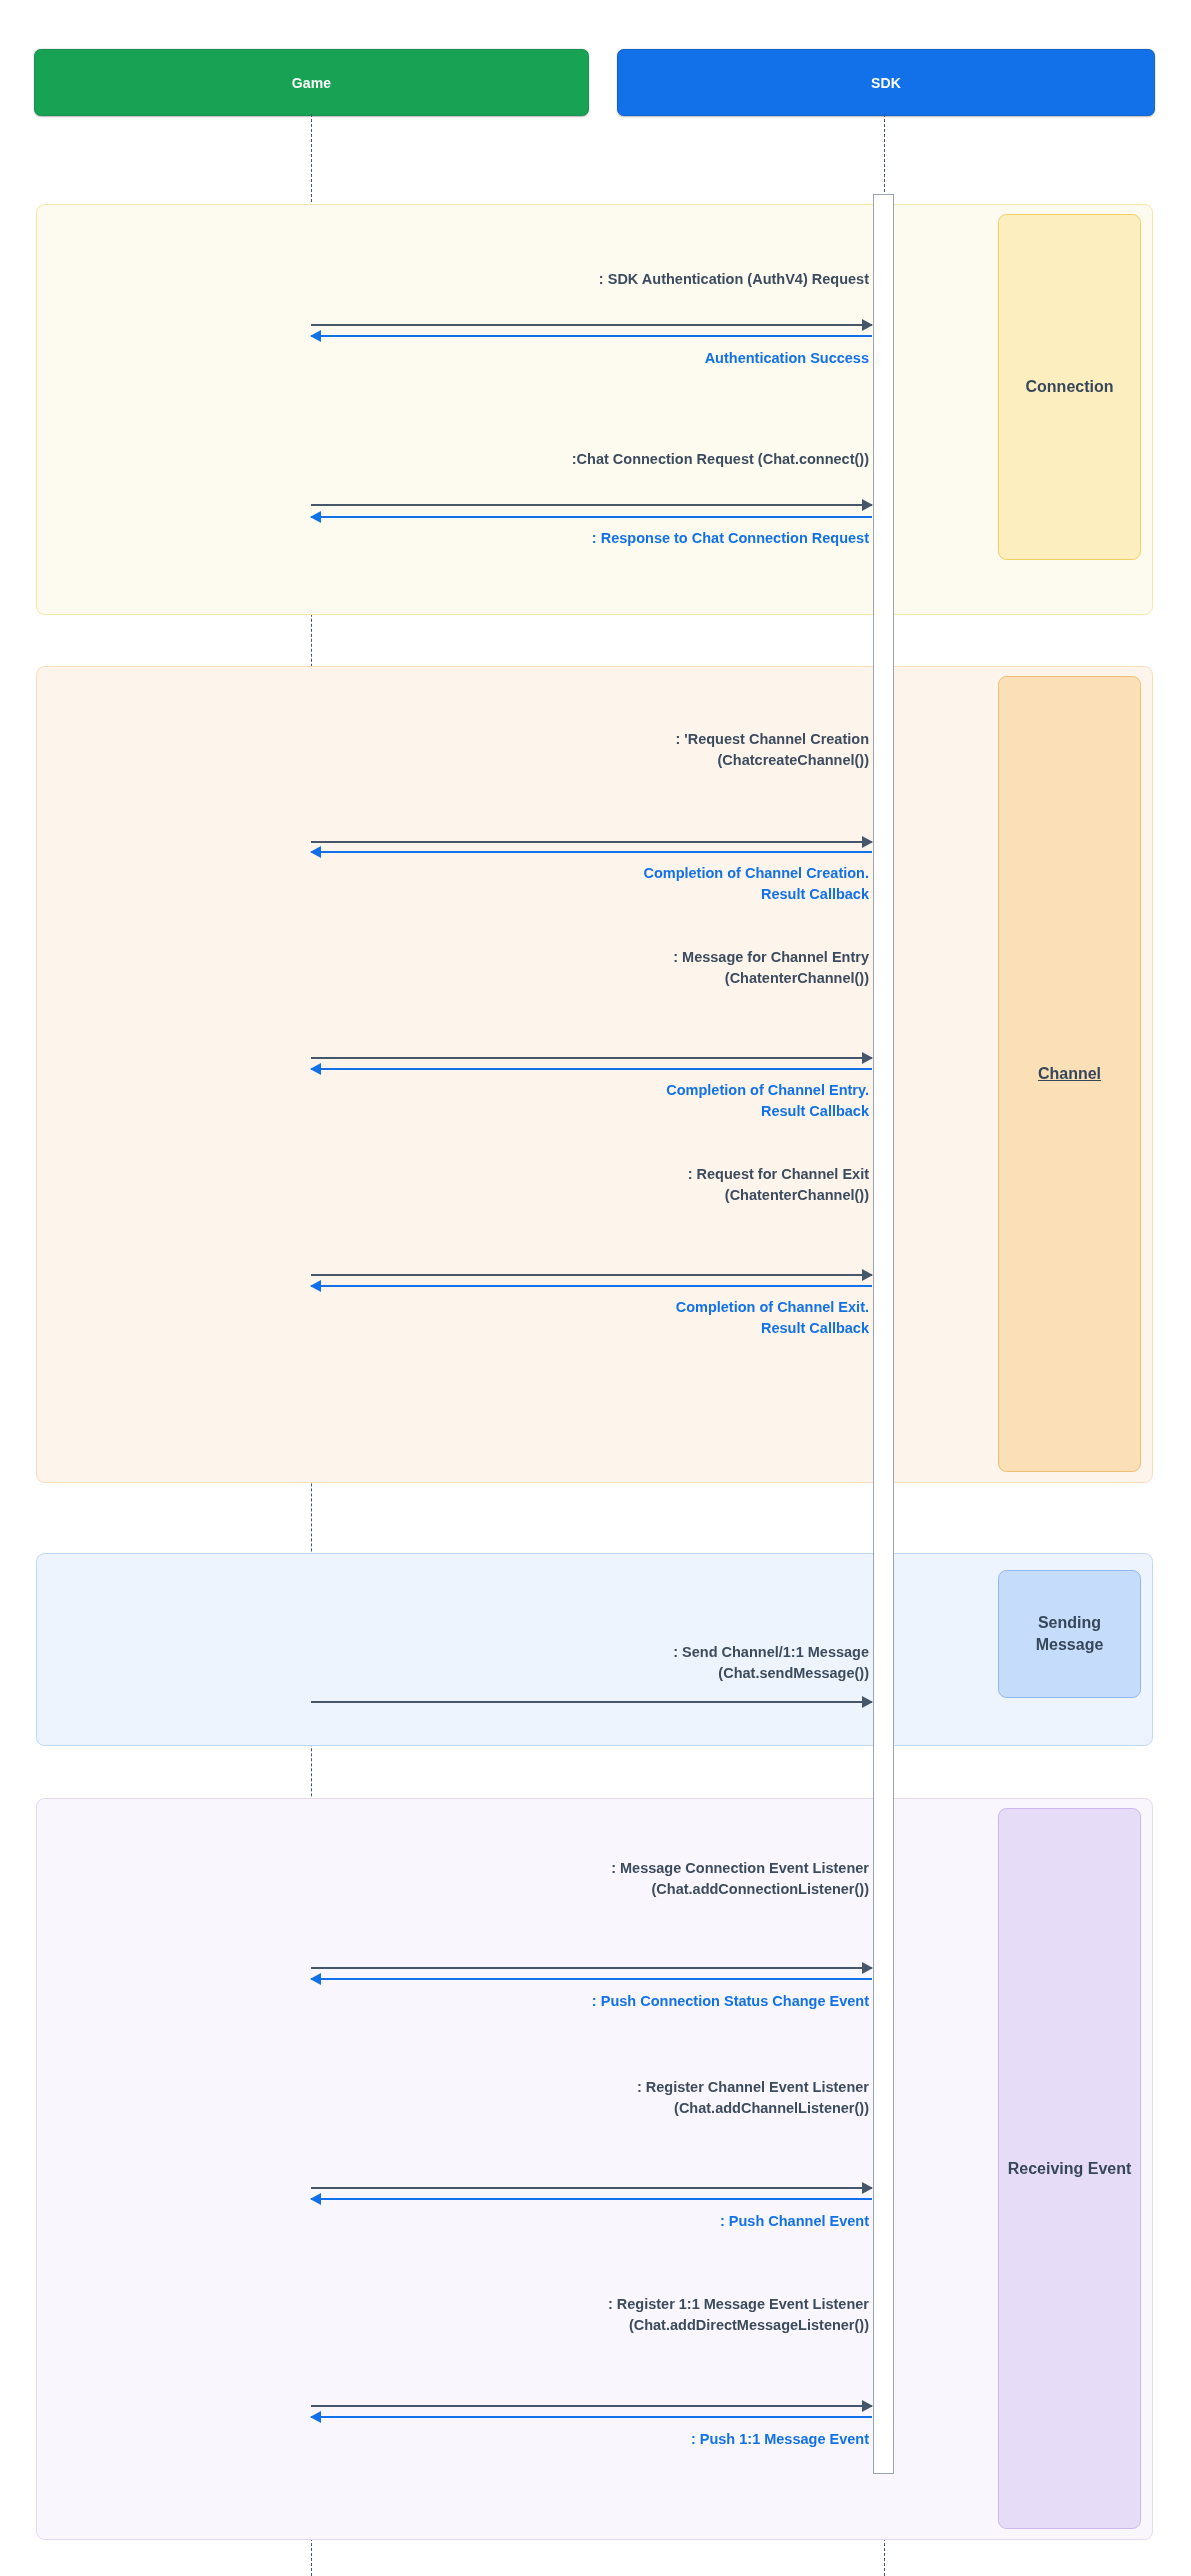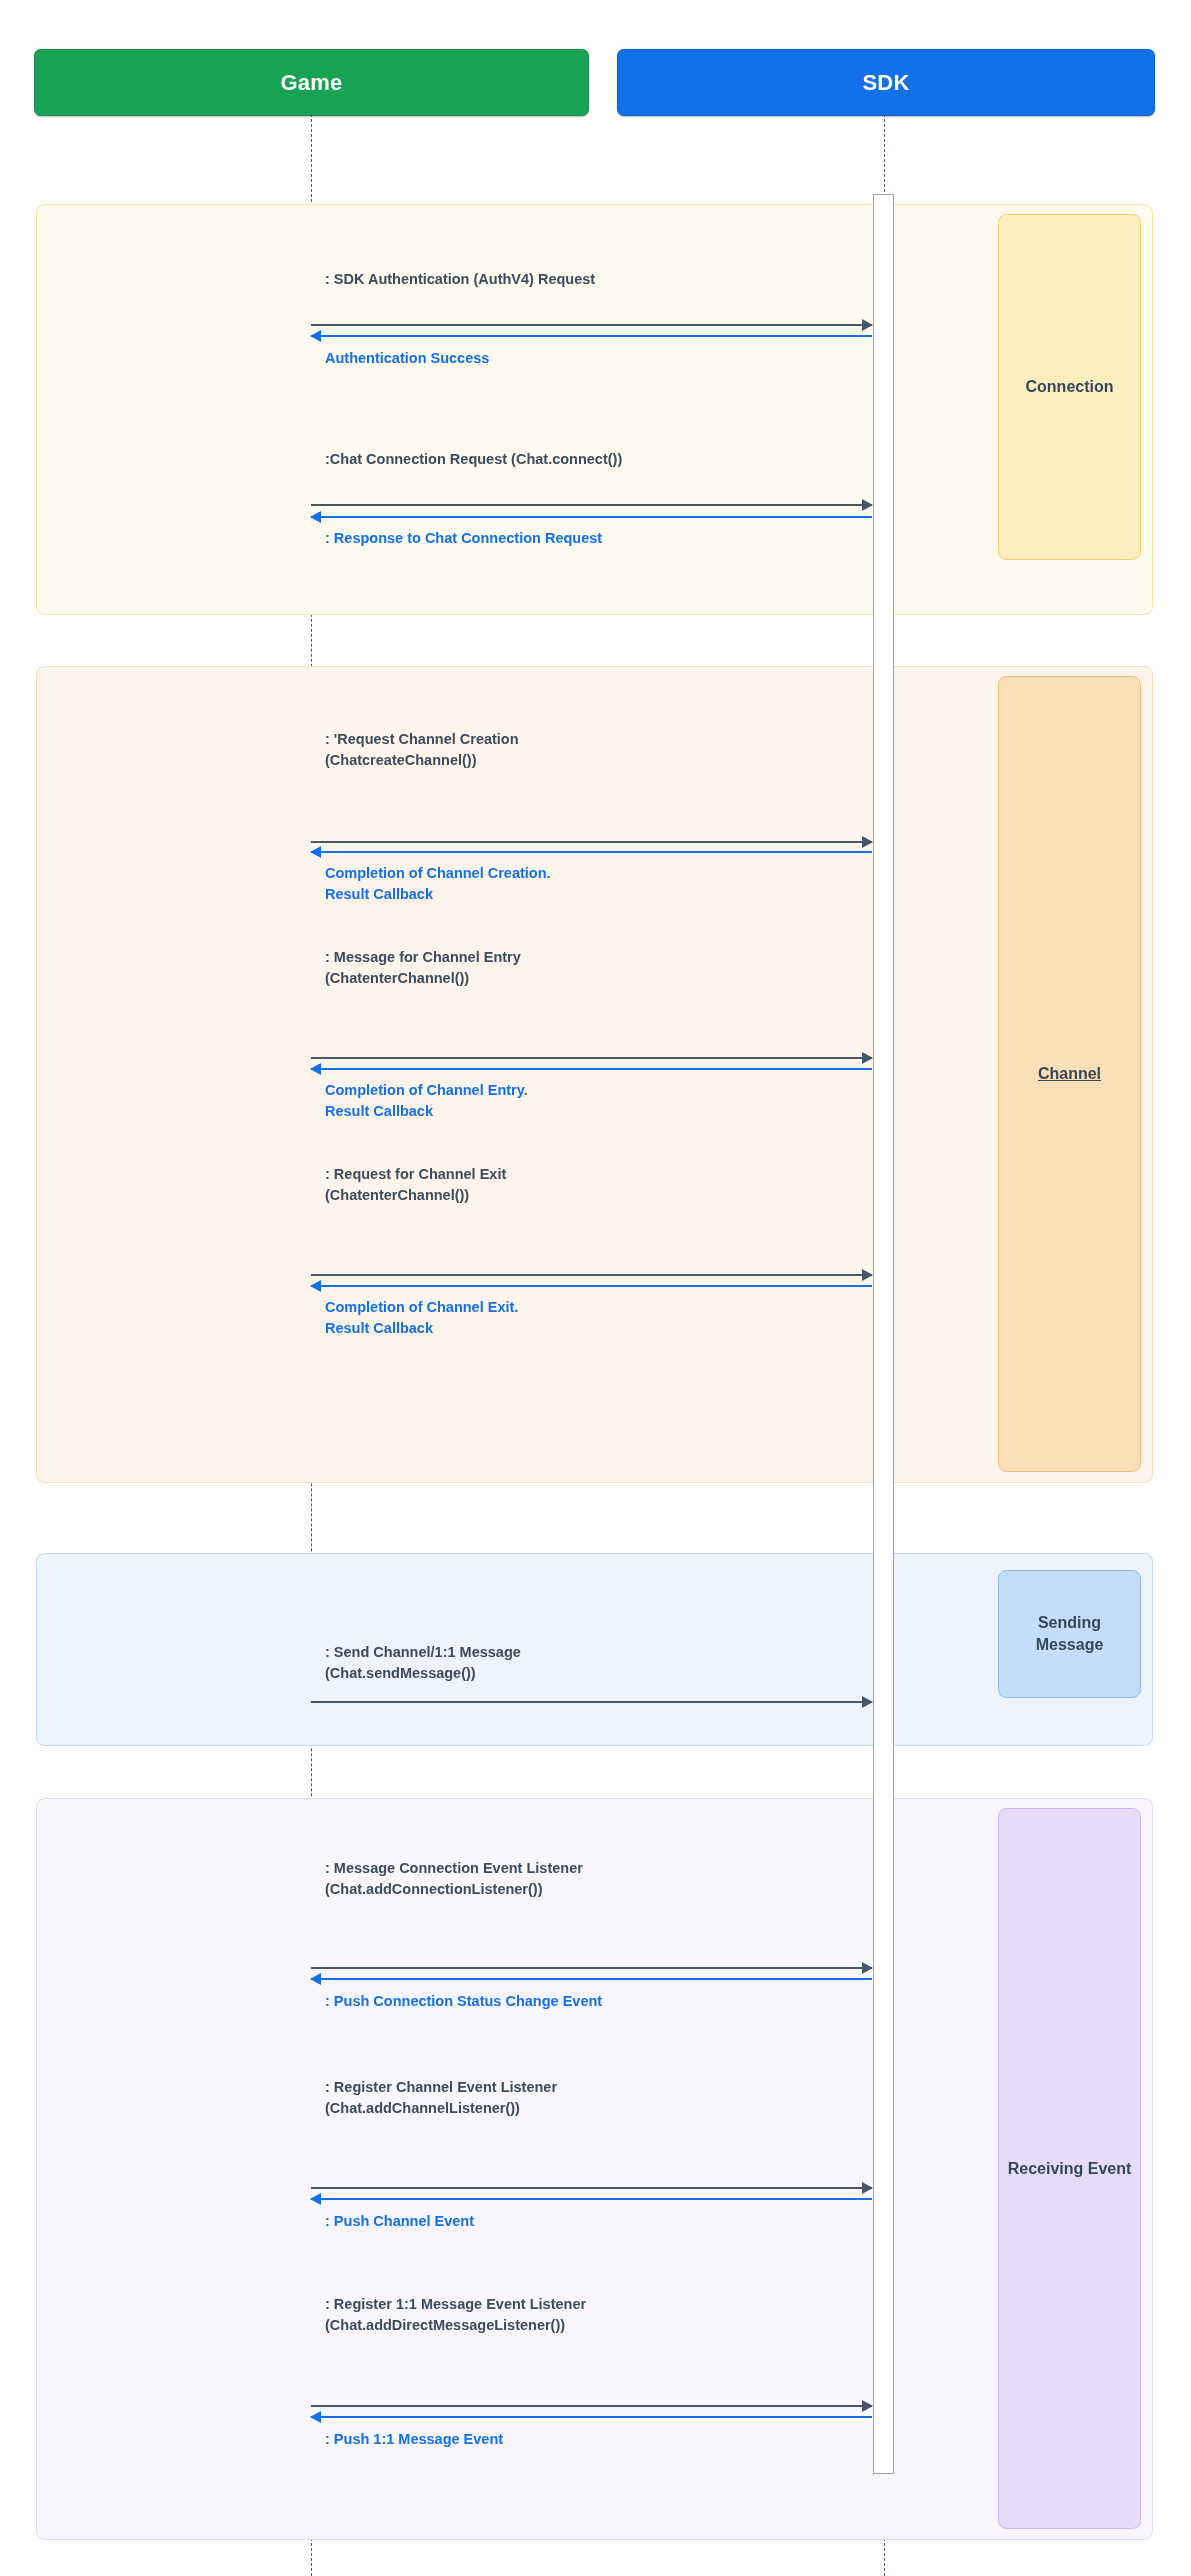--- a/index.html
+++ b/index.html
@@ -7,21 +7,21 @@
     width:1191px;height:2576px;background:#ffffff;
     font-family:"Liberation Sans","DejaVu Sans",sans-serif;
     position:relative;overflow:hidden;
   }
   #stage{position:absolute;left:0;top:0;width:1191px;height:2576px;}
 
   
   .actor{
     position:absolute;border-radius:6.8px;
     display:flex;align-items:center;justify-content:center;
-    color:#ffffff;font-size:22px;font-weight:700;letter-spacing:0.2px;
+    color:#ffffff;font-size:14px;font-weight:700;letter-spacing:0.2px;
     box-shadow:0 0.9px 1.7px rgba(0,0,0,.28);
   }
   .actor.game{left:34px;top:49px;width:553px;height:65px;background:#17a353;border:0.9px solid #1c8f53;}
   .actor.sdk {left:617px;top:49px;width:536px;height:65px;background:#1271e8;border:0.9px solid #1565c8;}
 
   
   .lifeline{position:absolute;width:0;border-left:1.7px dashed #46566b;}
   .lifeline.game{left:311px;top:114px;height:2462px;}
   .lifeline.sdk {left:884px;top:114px;height:2462px;}
 
@@ -51,21 +51,21 @@
 
   
   .msgline{position:absolute;left:311px;width:561px;height:1.7px;}
   .msgline.req{background:#46566b;}
   .msgline.res{background:#1271e8;}
   .msgline .head{position:absolute;top:-5.1px;width:0;height:0;}
   .msgline.req .head{right:-0.9px;border-left:11px solid #46566b;border-top:6px solid transparent;border-bottom:6px solid transparent;}
   .msgline.res .head{left:-0.9px;border-right:11px solid #1271e8;border-top:6px solid transparent;border-bottom:6px solid transparent;}
 
   .msglabel{
-    position:absolute;left:325px;width:561px;text-align:left;
+    position:absolute;left:308px;width:561px;text-align:right;
     font-size:14.5px;font-weight:700;line-height:1.45;
   }
   .msglabel.req{color:#3c4b5e;}
   .msglabel.res{color:#1271e8;}
 </style>
 </head>
 <body>
 
 <div id="stage">
 

